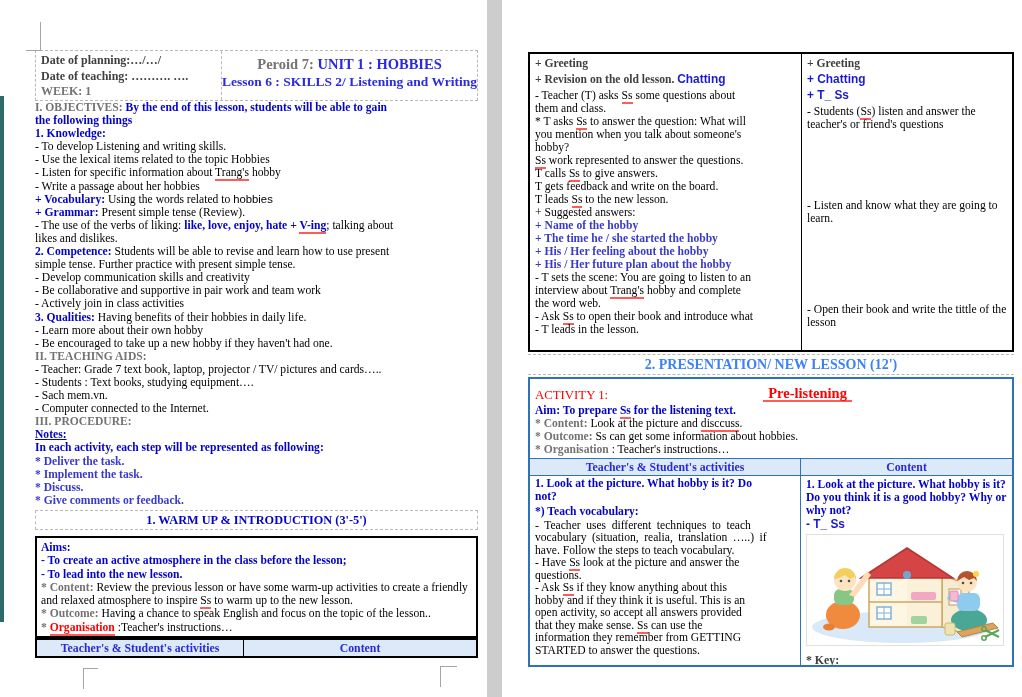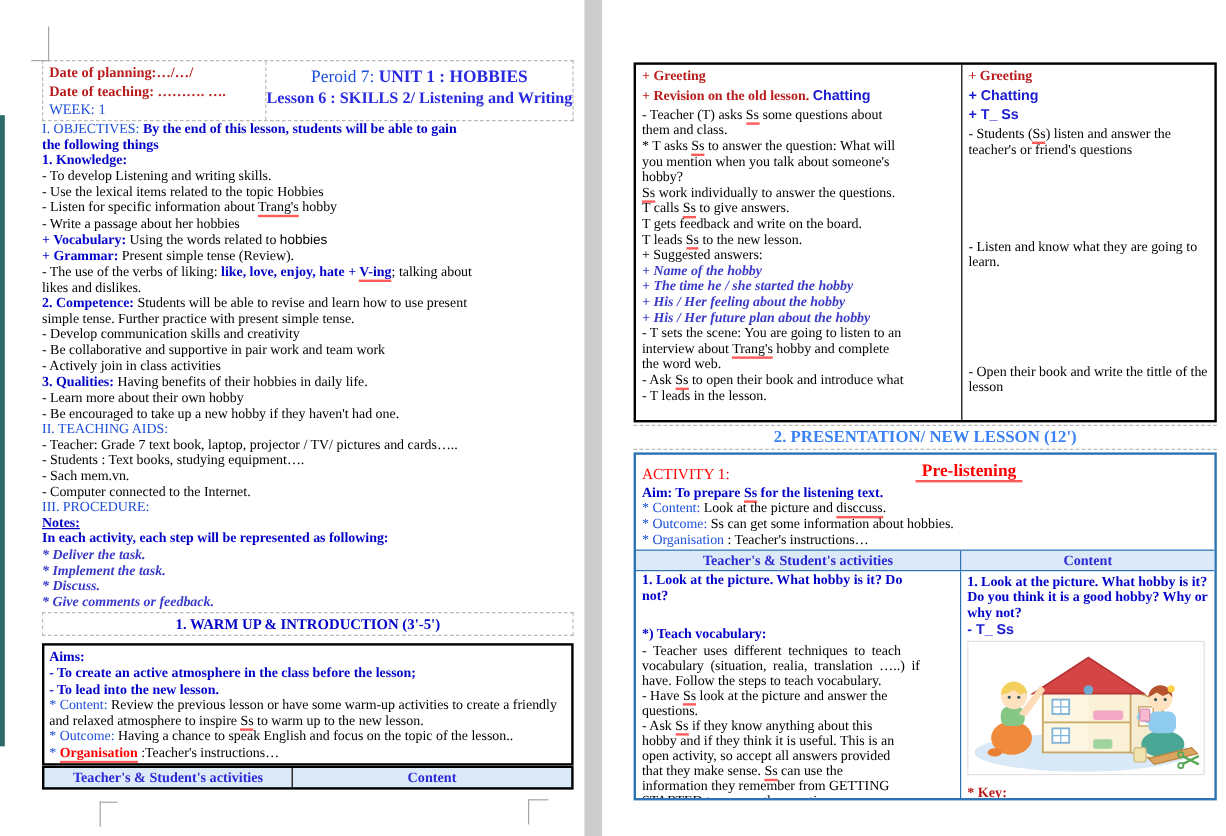--- a/index.html
+++ b/index.html
@@ -7,25 +7,25 @@
           font-family:"Liberation Serif",serif;color:#000;}
   .page{position:absolute;top:0;height:697px;background:#fff;}
   .page-left{left:0;width:487px;}
   .page-right{left:502px;width:520px;}
   .page-gap{position:absolute;left:487px;top:0;width:15px;height:697px;background:#cdcdcd;}
   .side-strip{position:absolute;left:0;top:96px;width:4px;height:526px;background:#2d6a6a;}
 
   .line{white-space:nowrap;}
   
   .s-k{color:#000;}
-  .s-kb{color:#b91c1c;font-weight:bold;}
-  .s-r{color:#1d4ed8;font-weight:normal;}
+  .s-kb{color:#404040;font-weight:bold;}
+  .s-r{color:#737373;font-weight:bold;}
   .s-b{color:#0202c8;font-weight:bold;}
   .s-bt{color:#2a2ae0;font-weight:bold;}
-  .s-bi{color:#3a3ac8;font-weight:bold;font-style:italic;}
+  .s-bi{color:#3a3ac8;font-weight:bold;}
   .s-u{color:#000;border-bottom:2px solid #ff5b5b;}
   .s-bu{color:#0202c8;font-weight:bold;border-bottom:2px solid #ff5b5b;}
   .s-ru{color:#fe0000;font-weight:bold;border-bottom:2px solid #ff5b5b;}
   .s-nu{color:#0202c8;font-weight:bold;text-decoration:underline;}
   .s-sb{color:#1a1ad0;font-weight:bold;font-family:"Liberation Sans",sans-serif;font-size:11.9px;}
   .s-sans{color:#000;font-family:"Liberation Sans",sans-serif;font-size:11.3px;}
 
   
   .hdr-table{position:absolute;left:35px;top:50px;width:443px;height:51px;border:1px dashed #b9b9b9;display:flex;font-size:12px;box-sizing:border-box;}
   .hdr-left{width:190px;border-right:1px dashed #b9b9b9;padding:2px 0 0 5px;line-height:15.5px;box-sizing:border-box;}
@@ -59,21 +59,21 @@
   .act-label{color:#fe0000;font-size:12.8px;}
   .act-title-wrap{flex:1;text-align:center;}
   .act-title{display:inline-block;color:#fe0000;font-weight:bold;font-size:14.5px;border-bottom:2.5px solid #ff5b5b;padding:0 5px;}
   .act-thead{height:18px;background:#dce9f8;border-top:1px solid #2e74b5;border-bottom:1px solid #2e74b5;
              display:flex;font-size:11.8px;font-weight:bold;color:#2a2ad4;text-align:center;box-sizing:border-box;}
   .act-thead .c1{width:271px;border-right:1px solid #2e74b5;line-height:16px;box-sizing:border-box;}
   .act-thead .c2{flex:1;line-height:16px;}
   .act-body{flex:1;display:flex;overflow:hidden;}
   .act-bl{width:271px;border-right:1px solid #2e74b5;padding:2px 5px;font-size:11.6px;line-height:12.5px;overflow:hidden;box-sizing:border-box;}
   .act-br{flex:1;padding:2px 5px;font-size:11.6px;line-height:13.2px;overflow:hidden;}
-  .vgap{margin-top:20px;margin-bottom:1px;}
+  .vgap{margin-top:3px;margin-bottom:1px;}
   .just{word-spacing:2.6px;}
   .pic{width:196px;height:110px;border:1px solid #e0e0e0;margin-top:3px;background:#fff;overflow:hidden;}
   .key{margin-top:8px;font-weight:bold;font-size:11.8px;}
 
   
   .crop{position:absolute;border:0 solid #a5a5a5;}
   .cm1{left:26px;top:22px;width:14px;height:28px;border-right-width:1px;border-bottom-width:1px;}
   .cm2{left:83px;top:668px;width:14px;height:20px;border-left-width:1px;border-top-width:1px;}
   .cm3{left:440px;top:666px;width:16px;height:20px;border-left-width:1px;border-top-width:1px;}
 </style>
@@ -158,21 +158,21 @@
 
     <div class="t1">
       <div class="t1l">
           <div class="line pb"><span class="s-kb">+ Greeting</span></div>
           <div class="line pb"><span class="s-kb">+ Revision on the old lesson. </span><span class="s-sb">Chatting</span></div>
           <div class="line"><span class="s-k">- Teacher (T) asks </span><span class="s-u">Ss</span><span class="s-k"> some questions about</span></div>
           <div class="line"><span class="s-k">them and class.</span></div>
           <div class="line"><span class="s-k">* T asks </span><span class="s-u">Ss</span><span class="s-k"> to answer the question: What will</span></div>
           <div class="line"><span class="s-k">you mention when you talk about someone's</span></div>
           <div class="line"><span class="s-k">hobby?</span></div>
-          <div class="line"><span class="s-u">Ss</span><span class="s-k"> work individually to answer the questions.</span></div>
+          <div class="line"><span class="s-u">Ss</span><span class="s-k"> work represented to answer the questions.</span></div>
           <div class="line"><span class="s-k">T calls </span><span class="s-u">Ss</span><span class="s-k"> to give answers.</span></div>
           <div class="line"><span class="s-k">T gets feedback and write on the board.</span></div>
           <div class="line"><span class="s-k">T leads </span><span class="s-u">Ss</span><span class="s-k"> to the new lesson.</span></div>
           <div class="line"><span class="s-k">+ Suggested answers:</span></div>
           <div class="line"><span class="s-bi">+ Name of the hobby</span></div>
           <div class="line"><span class="s-bi">+ The time he / she started the hobby</span></div>
           <div class="line"><span class="s-bi">+ His / Her feeling about the hobby</span></div>
           <div class="line"><span class="s-bi">+ His / Her future plan about the hobby</span></div>
           <div class="line"><span class="s-k">- T sets the scene: You are going to listen to an</span></div>
           <div class="line"><span class="s-k">interview about </span><span class="s-u">Trang's</span><span class="s-k"> hobby and complete</span></div>

